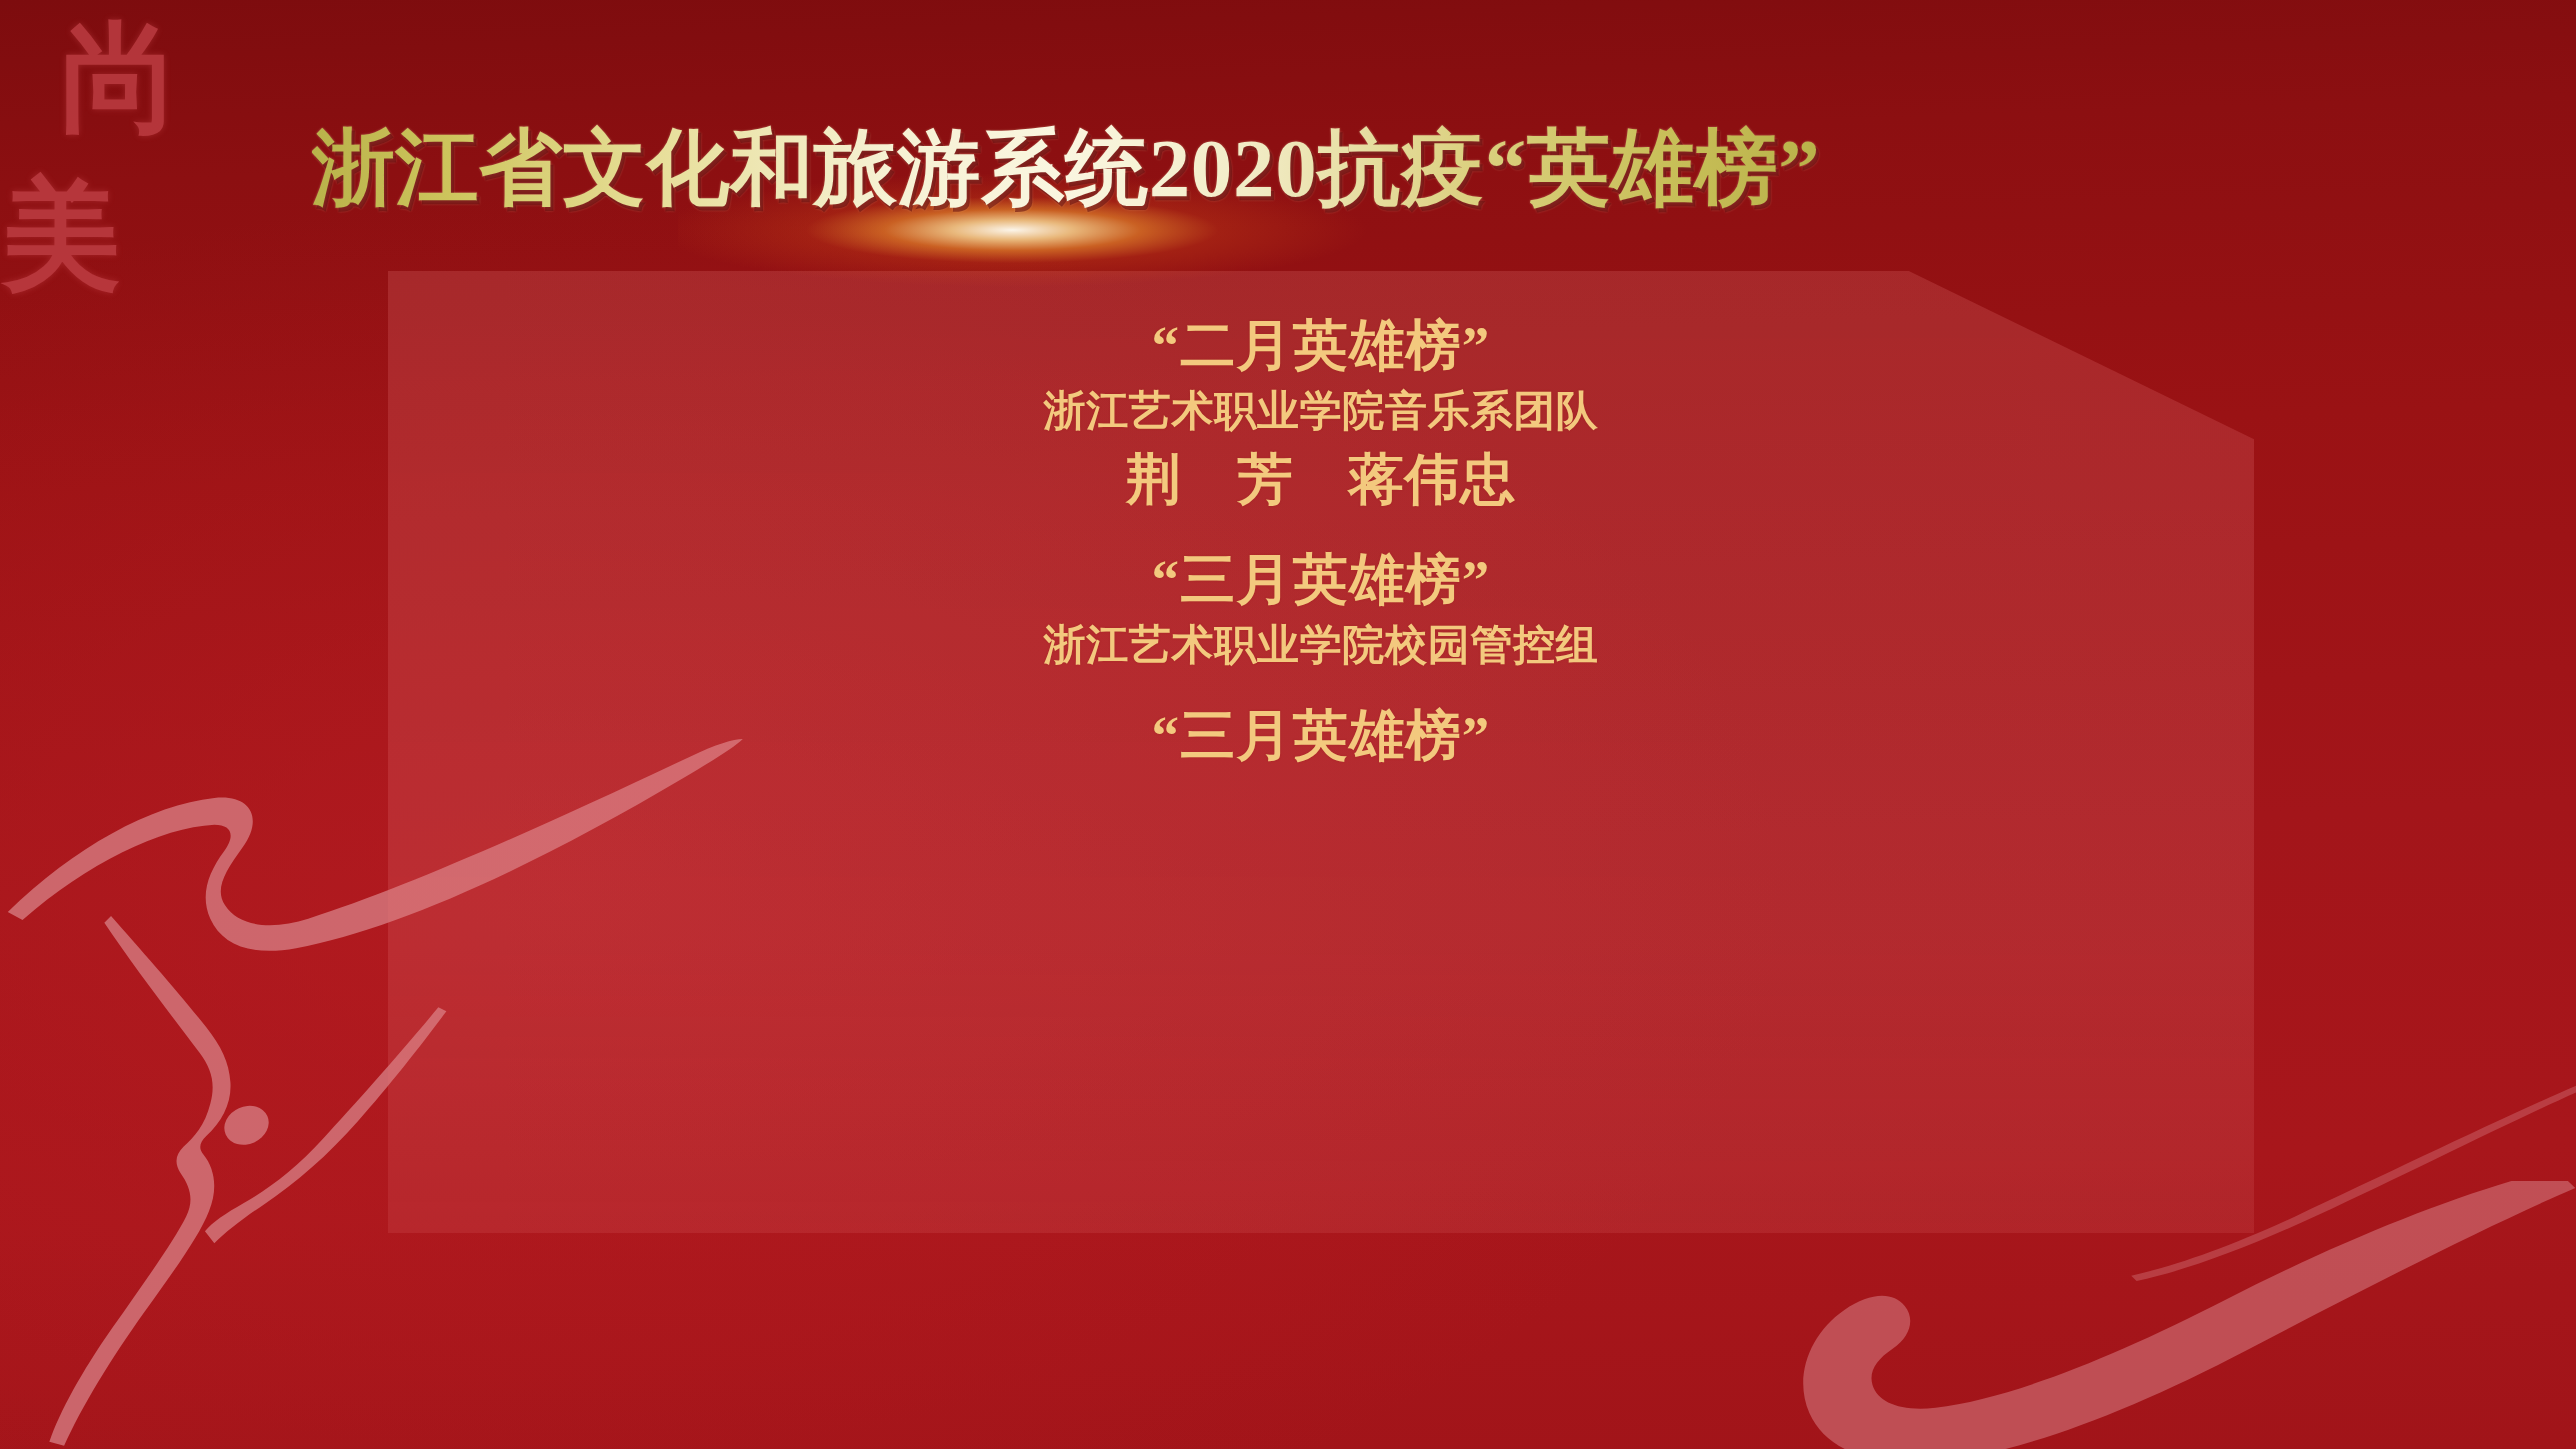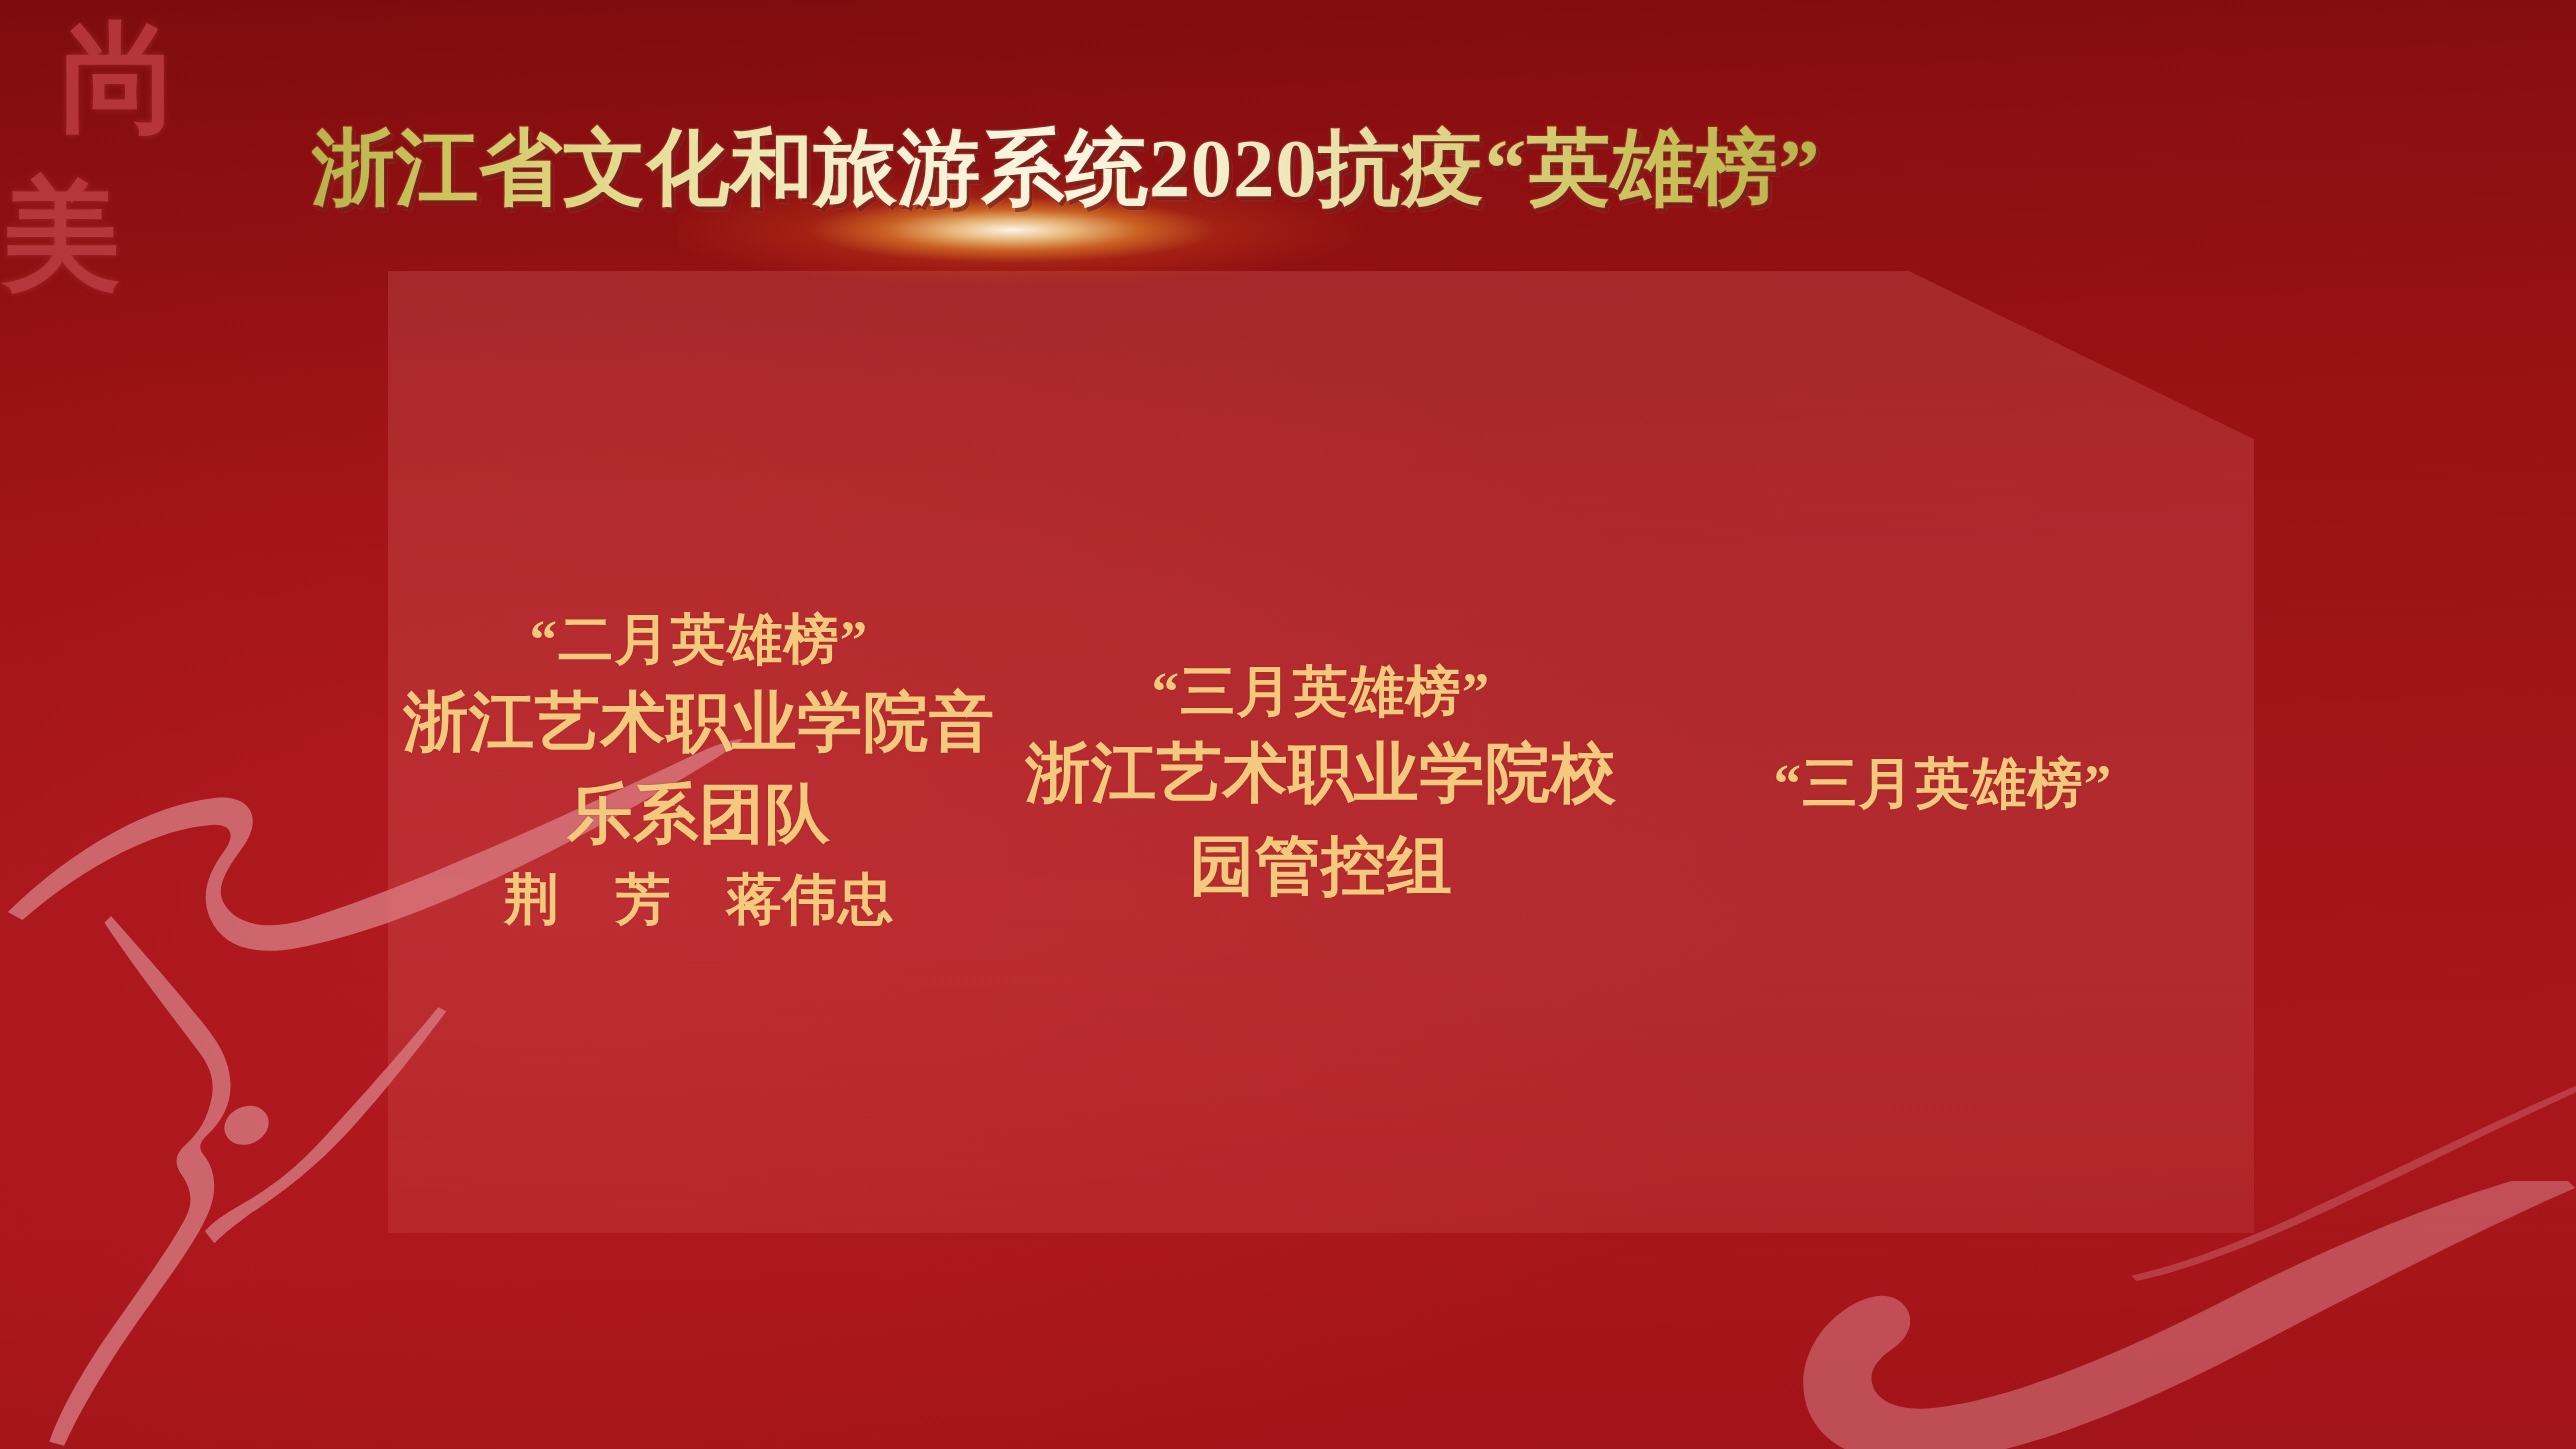--- a/index.html
+++ b/index.html
@@ -121,42 +121,42 @@
 
   
   #content {
     position: absolute;
     left: 388px;
     top: 271px;
     width: 1866px;
     height: 962px;
     z-index: 6;
     display: flex;
-    flex-direction: row;
+    flex-direction: column;
     justify-content: flex-start;
     align-items: center;
     padding-top: 39px;
     box-sizing: border-box;
   }
   .month-block {
     width: 100%;
     text-align: center;
     color: #f3c97e;
     font-family: "Liberation Serif", "DejaVu Serif", serif;
     font-weight: 700;
     text-shadow: 0 0 2px rgba(150,35,30,0.45);
   }
   .month-block + .month-block { margin-top: 25px; }
   .m-heading {
     font-size: 55px;
     line-height: 1.30;
     letter-spacing: 1.3px;
   }
   .m-team {
-    font-size: 65px;
+    font-size: 42px;
     line-height: 1.42;
     letter-spacing: 0.7px;
   }
   .m-people {
     font-size: 55px;
     line-height: 1.42;
     letter-spacing: 0.7px;
   }
 </style>
 </head>

